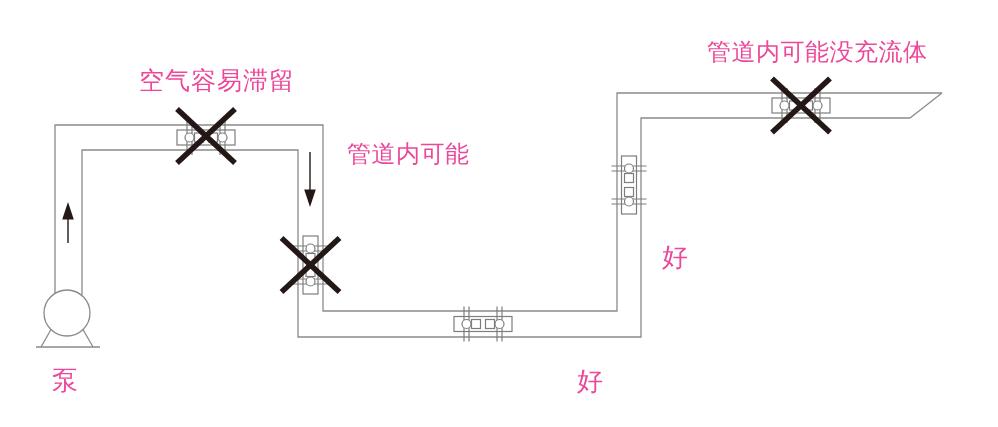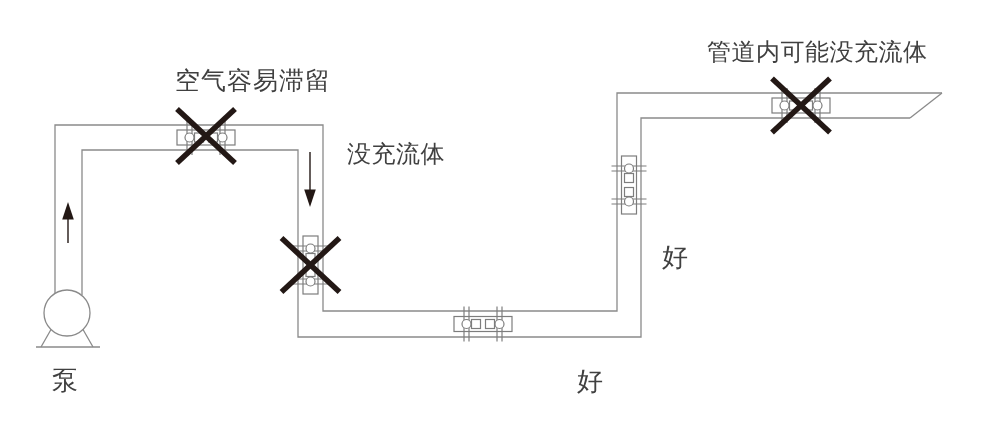--- a/index.html
+++ b/index.html
@@ -6,25 +6,25 @@
   .stage{
     position:relative;
     width:998px;height:427px;
     background:#ffffff;
     font-family:"Liberation Sans","DejaVu Sans",sans-serif;
     overflow:hidden;
   }
   .stage svg{position:absolute;left:0;top:0;}
   .label{
     position:absolute;
-    color:#404040;
+    color:#ec4899;
     white-space:nowrap;
     font-weight:500;
   }
-  .lbl-air{left:139px;top:64px;font-size:25px;letter-spacing:1px;margin-left:36px;}
+  .lbl-air{left:139px;top:64px;font-size:25px;letter-spacing:1px;}
   .lbl-mid{left:347px;top:140px;font-size:24px;line-height:27px;letter-spacing:0.5px;}
   .lbl-top{left:707px;top:36px;font-size:24px;letter-spacing:0.5px;}
   .lbl-good-lower{left:577px;top:364px;font-size:26px;}
   .lbl-good-right{left:662px;top:240px;font-size:26px;}
   .lbl-pump{left:52px;top:363px;font-size:26px;}
 </style>
 </head>
 <body>
 
 <div class="stage">
@@ -98,21 +98,21 @@
       <use href="#cross-proto" transform="translate(310.5,265)"></use>
     </g>
     <g>
       <use href="#cross-proto" transform="translate(801,105.5)"></use>
     </g>
   </svg>
 
   <div class="label lbl-air">空气容易滞留</div>
 
   <div class="label lbl-mid">
-    <div>没充流体</div>
+    <div>管道内可能</div>
   </div>
 
   <div class="label lbl-top">管道内可能没充流体</div>
 
   <div class="label lbl-good-right">好</div>
 
   <div class="label lbl-good-lower">好</div>
 
   <div class="label lbl-pump">泵</div>
 

